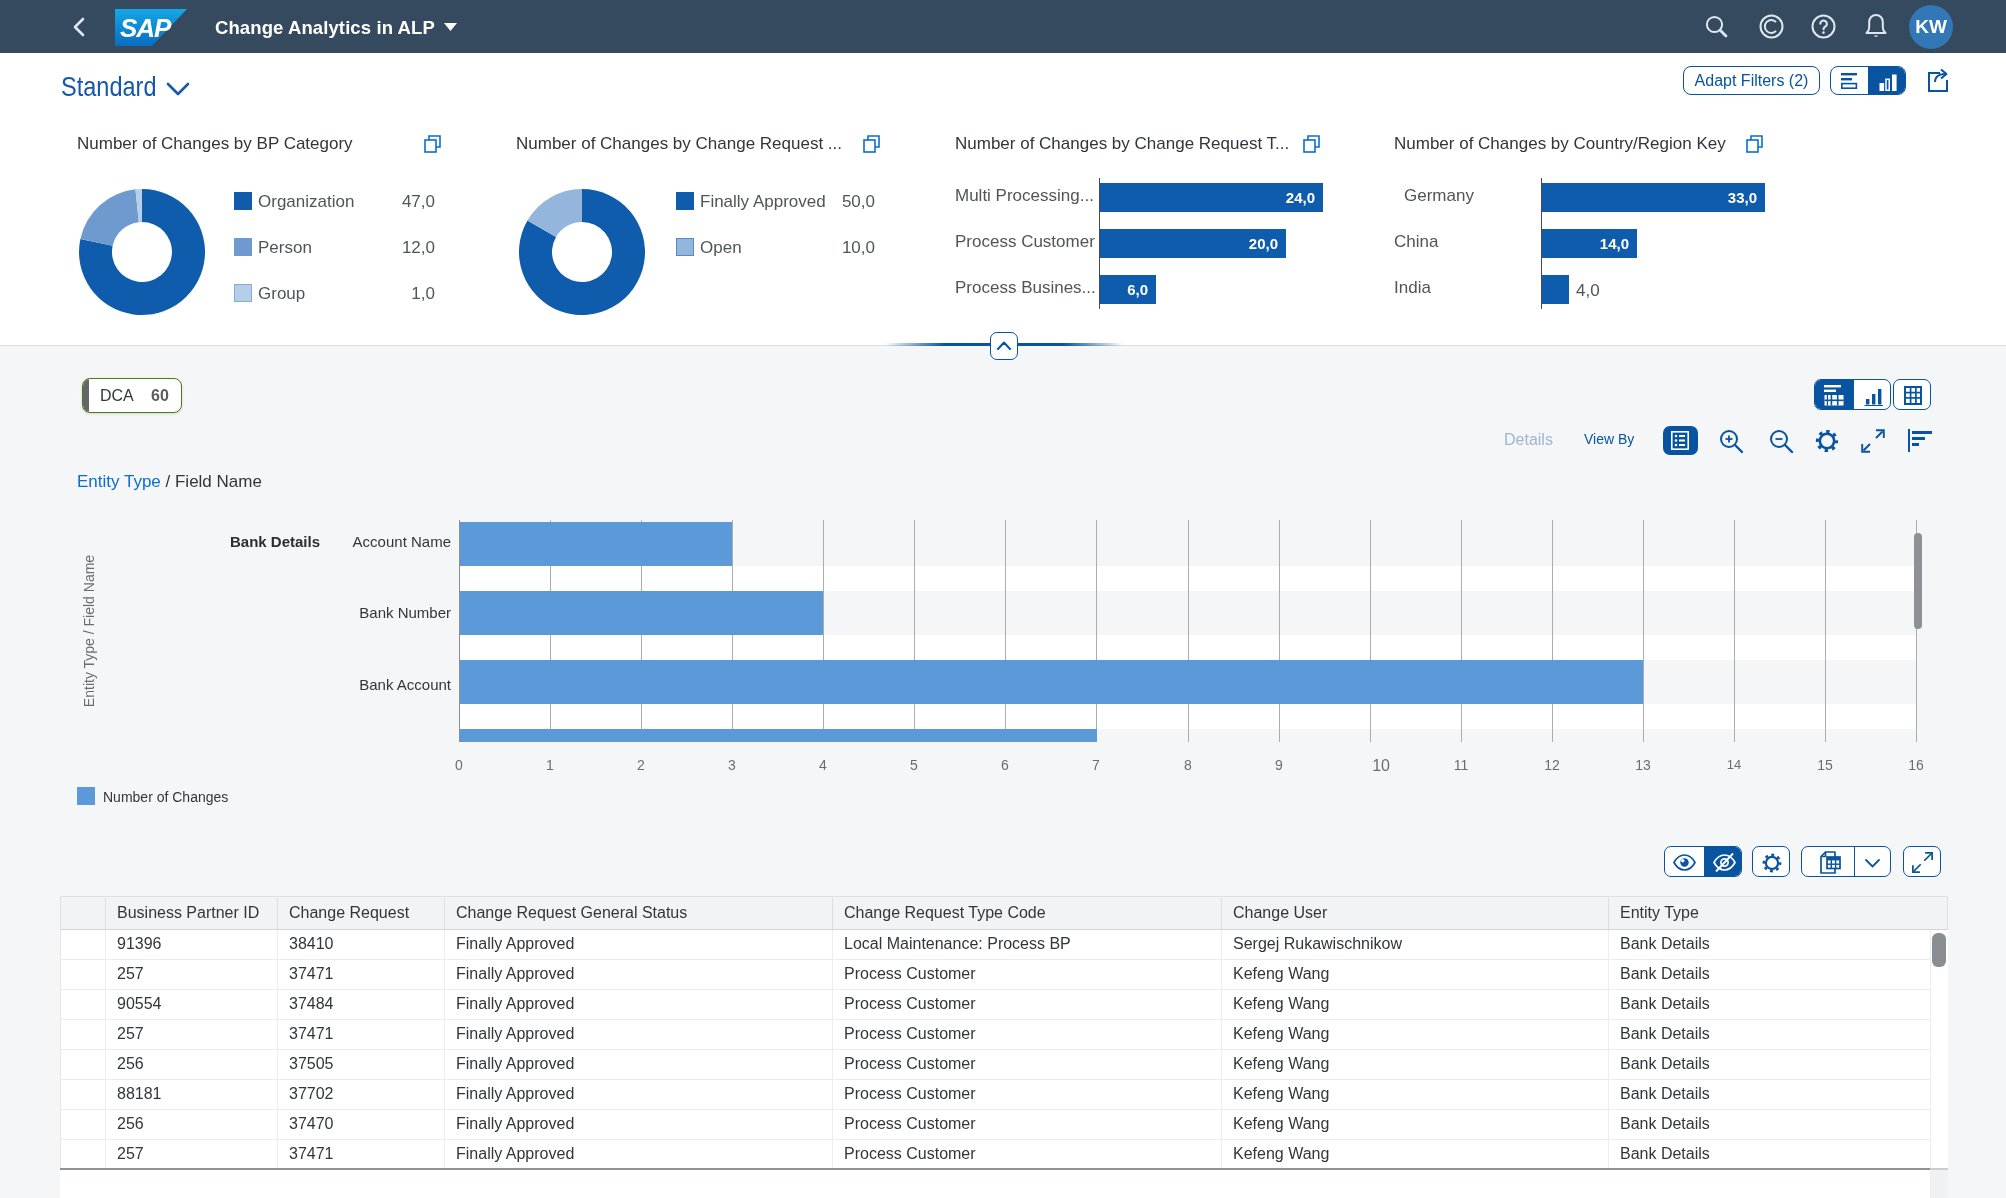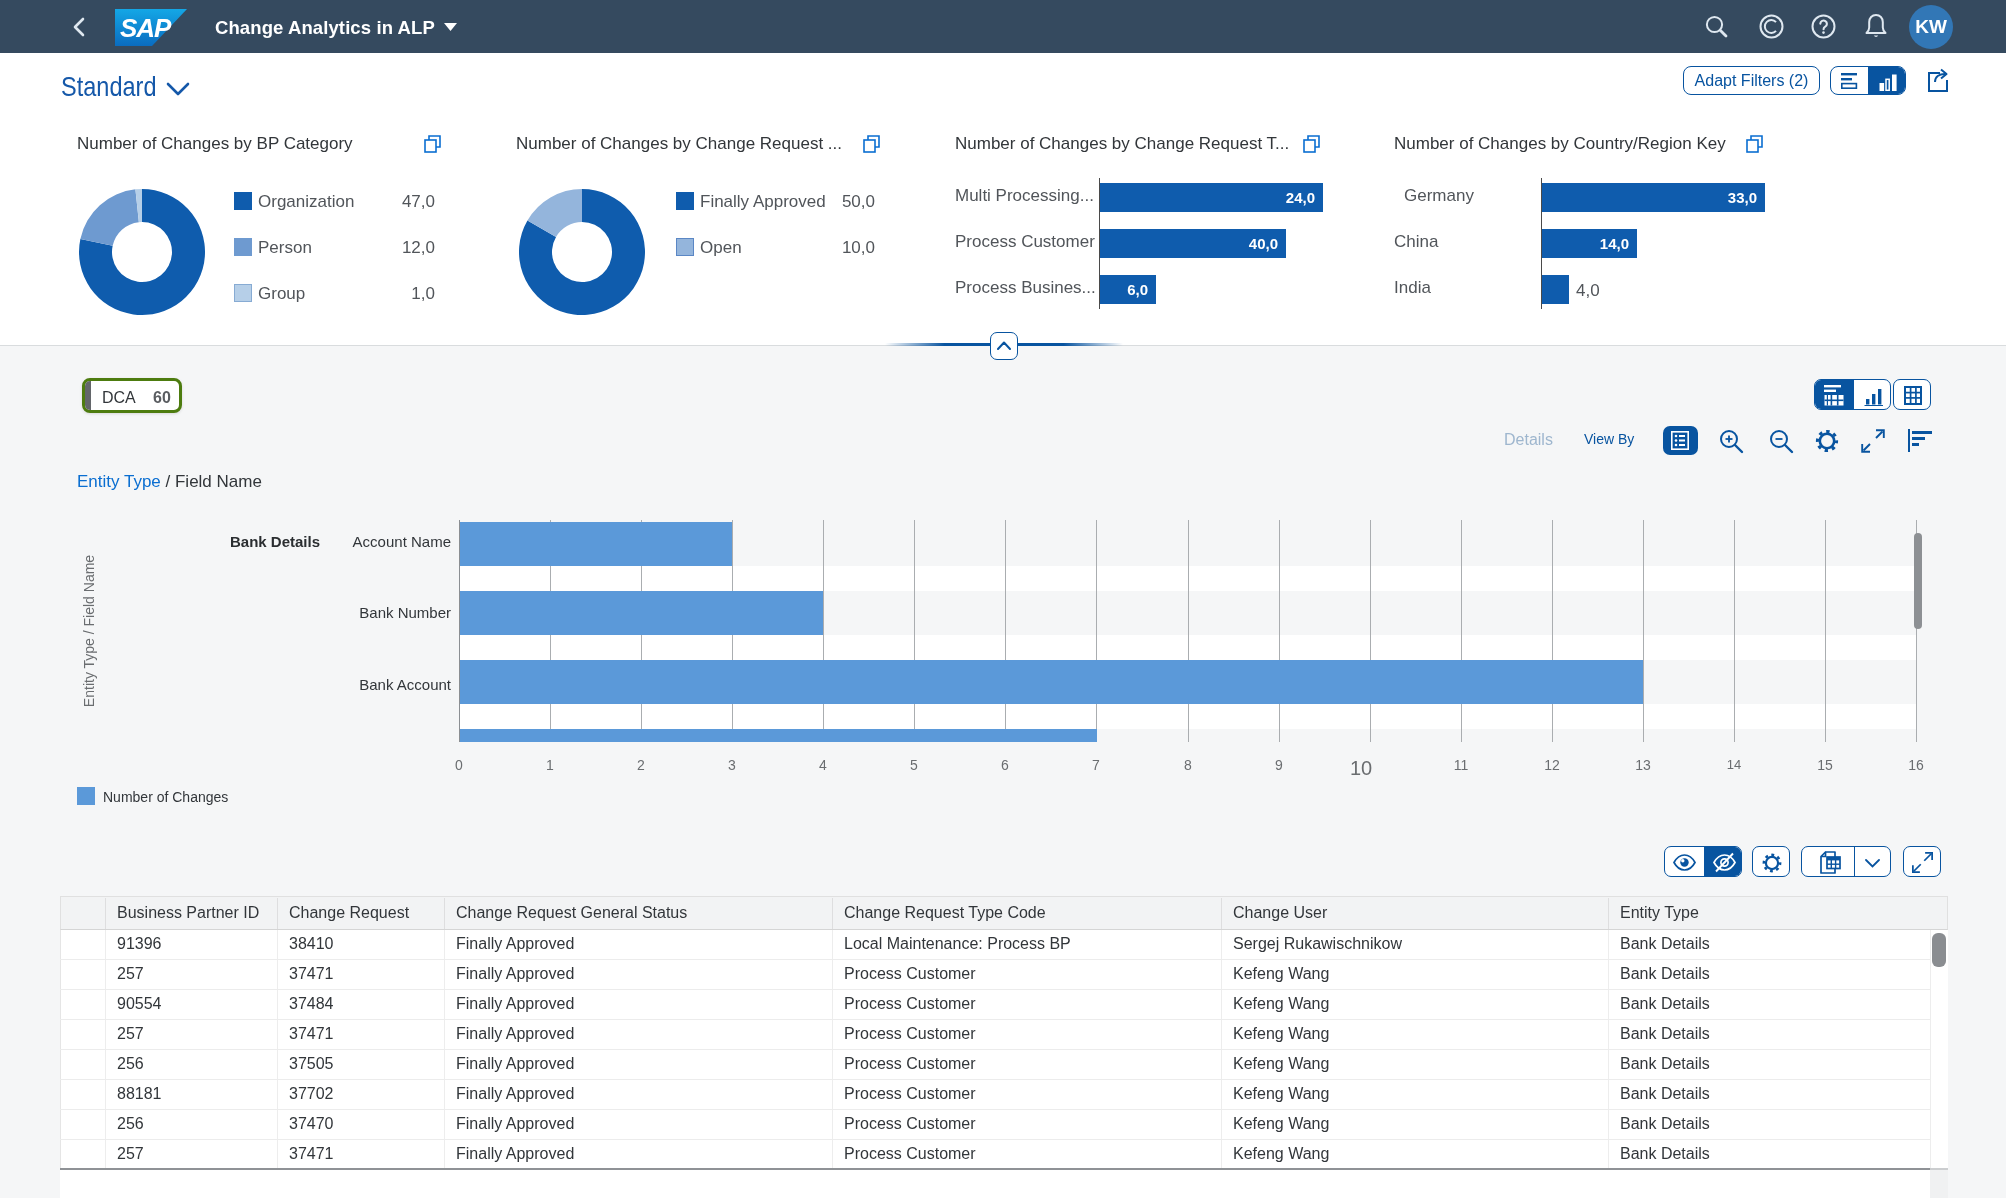--- a/index.html
+++ b/index.html
@@ -131,21 +131,21 @@
     <div class="abs" style="left:795px;top:139px;width:80px;text-align:right;color:#51555a;">50,0</div>
     <div class="abs" style="left:676px;top:185px;width:18px;height:18px;background:#94b5dc;border:1px solid #5b87c5;"></div>
     <div class="abs" style="left:700px;top:185px;color:#51555a;">Open</div>
     <div class="abs" style="left:795px;top:185px;width:80px;text-align:right;color:#51555a;">10,0</div>
 
     <div class="abs" style="left:955px;top:133px;color:#51555a;white-space:nowrap;">Multi Processing...</div>
     <div class="abs" style="left:955px;top:179px;color:#51555a;white-space:nowrap;">Process Customer</div>
     <div class="abs" style="left:955px;top:225px;color:#51555a;white-space:nowrap;">Process Busines...</div>
     <div class="abs" style="left:1099px;top:125px;width:1px;height:131px;background:#4a4a4a;"></div>
     <div class="abs" style="left:1100px;top:130px;width:223px;height:29px;background:#0f5cad;color:#fff;font-size:15px;font-weight:bold;text-align:right;line-height:29px;"><span style="margin-right:8px;">24,0</span></div>
-    <div class="abs" style="left:1100px;top:176px;width:186px;height:29px;background:#0f5cad;color:#fff;font-size:15px;font-weight:bold;text-align:right;line-height:29px;"><span style="margin-right:8px;">40,0</span></div>
+    <div class="abs" style="left:1100px;top:176px;width:186px;height:29px;background:#0f5cad;color:#fff;font-size:15px;font-weight:bold;text-align:right;line-height:29px;"><span style="margin-right:8px;">20,0</span></div>
     <div class="abs" style="left:1100px;top:222px;width:56px;height:29px;background:#0f5cad;color:#fff;font-size:15px;font-weight:bold;text-align:right;line-height:29px;"><span style="margin-right:8px;">6,0</span></div>
 
     <div class="abs" style="left:1394px;top:133px;color:#51555a;white-space:nowrap;margin-left:10px;">Germany</div>
     <div class="abs" style="left:1394px;top:179px;color:#51555a;white-space:nowrap;">China</div>
     <div class="abs" style="left:1394px;top:225px;color:#51555a;white-space:nowrap;">India</div>
     <div class="abs" style="left:1541px;top:125px;width:1px;height:131px;background:#4a4a4a;"></div>
     <div class="abs" style="left:1542px;top:130px;width:223px;height:29px;background:#0f5cad;color:#fff;font-size:15px;font-weight:bold;text-align:right;line-height:29px;"><span style="margin-right:8px;">33,0</span></div>
     <div class="abs" style="left:1542px;top:176px;width:95px;height:29px;background:#0f5cad;color:#fff;font-size:15px;font-weight:bold;text-align:right;line-height:29px;"><span style="margin-right:8px;">14,0</span></div>
     <div class="abs" style="left:1542px;top:222px;width:27px;height:29px;background:#0f5cad;"></div>
     <div class="abs" style="left:1576px;top:228px;color:#51555a;">4,0</div>
@@ -155,21 +155,21 @@
 <div class="abs" style="left:0;top:345px;width:2006px;height:1px;background:#d9dcde;"></div>
 <div class="abs" style="left:885px;top:343px;width:238px;height:3px;background:linear-gradient(90deg,rgba(8,84,160,0) 0%,#0854a0 25%,#0854a0 75%,rgba(8,84,160,0) 100%);z-index:8;"></div>
 <div class="abs" style="left:990px;top:332px;width:28px;height:28px;background:#fff;border:1.5px solid #0854a0;border-radius:7px;z-index:9;">
   <svg style="margin:8px auto 0;" width="14" height="9" viewBox="0 0 14 9">
       <path d="M1 8 L7 1.5 L13 8" fill="none" stroke="#0854a0" stroke-width="2" stroke-linecap="round" stroke-linejoin="round"></path>
     </svg>
 </div>
 
 <div class="abs" id="content" style="left:0;top:346px;width:2006px;height:852px;background:#f5f6f7;">
 
-  <div class="abs" style="left:82px;top:32px;width:100px;height:35px;background:#fff;border:3px solid #4d7c0f;border-radius:8px;box-shadow:0 1px 3px rgba(0,0,0,0.12);overflow:hidden;">
+  <div class="abs" style="left:82px;top:32px;width:100px;height:35px;background:#fff;border:1px solid #4d7c0f;border-radius:8px;box-shadow:0 1px 3px rgba(0,0,0,0.12);overflow:hidden;">
     <div class="abs" style="left:0;top:0;width:6px;height:35px;background:#63666a;"></div>
     <div class="abs" style="left:17px;top:8px;font-size:16px;color:#32363a;">DCA</div>
     <div class="abs" style="left:68px;top:8px;font-size:16px;font-weight:bold;color:#5a5d61;">60</div>
   </div>
 
   <div class="abs" style="left:1814px;top:33px;width:77px;height:31px;border:1px solid #0854a0;border-radius:7px;background:#fff;overflow:hidden;">
     <div class="abs" style="left:0;top:0;width:39px;height:31px;background:#0854a0;"></div>
     <svg class="abs" style="left:9px;top:5px;" width="21" height="21" viewBox="0 0 21 21">
       <g fill="#fff">
         <rect x="0" y="0" width="17" height="2.4"></rect>
@@ -288,21 +288,21 @@
   <div class="abs" style="left:439px;top:411px;width:40px;text-align:center;font-size:14px;color:#6a6d70;">0</div>
   <div class="abs" style="left:530px;top:411px;width:40px;text-align:center;font-size:14px;color:#6a6d70;">1</div>
   <div class="abs" style="left:621px;top:411px;width:40px;text-align:center;font-size:14px;color:#6a6d70;">2</div>
   <div class="abs" style="left:712px;top:411px;width:40px;text-align:center;font-size:14px;color:#6a6d70;">3</div>
   <div class="abs" style="left:803px;top:411px;width:40px;text-align:center;font-size:14px;color:#6a6d70;">4</div>
   <div class="abs" style="left:894px;top:411px;width:40px;text-align:center;font-size:14px;color:#6a6d70;">5</div>
   <div class="abs" style="left:985px;top:411px;width:40px;text-align:center;font-size:14px;color:#6a6d70;">6</div>
   <div class="abs" style="left:1076px;top:411px;width:40px;text-align:center;font-size:14px;color:#6a6d70;">7</div>
   <div class="abs" style="left:1168px;top:411px;width:40px;text-align:center;font-size:14px;color:#6a6d70;">8</div>
   <div class="abs" style="left:1259px;top:411px;width:40px;text-align:center;font-size:14px;color:#6a6d70;">9</div>
-  <div class="abs" style="left:1350px;top:411px;width:40px;text-align:left;font-size:20px;color:#6a6d70;">10</div>
+  <div class="abs" style="left:1350px;top:411px;width:40px;text-align:right;font-size:16px;color:#6a6d70;">10</div>
   <div class="abs" style="left:1441px;top:411px;width:40px;text-align:center;font-size:14px;color:#6a6d70;">11</div>
   <div class="abs" style="left:1532px;top:411px;width:40px;text-align:center;font-size:14px;color:#6a6d70;">12</div>
   <div class="abs" style="left:1623px;top:411px;width:40px;text-align:center;font-size:14px;color:#6a6d70;">13</div>
   <div class="abs" style="left:1714px;top:411px;width:40px;text-align:center;font-size:13px;color:#6a6d70;">14</div>
   <div class="abs" style="left:1805px;top:411px;width:40px;text-align:center;font-size:14px;color:#6a6d70;">15</div>
   <div class="abs" style="left:1896px;top:411px;width:40px;text-align:center;font-size:14px;color:#6a6d70;">16</div>
 
   <div class="abs" style="left:77px;top:441px;width:18px;height:18px;background:#5b99d9;"></div>
   <div class="abs" style="left:103px;top:443px;font-size:14px;color:#32363a;">Number of Changes</div>
 

